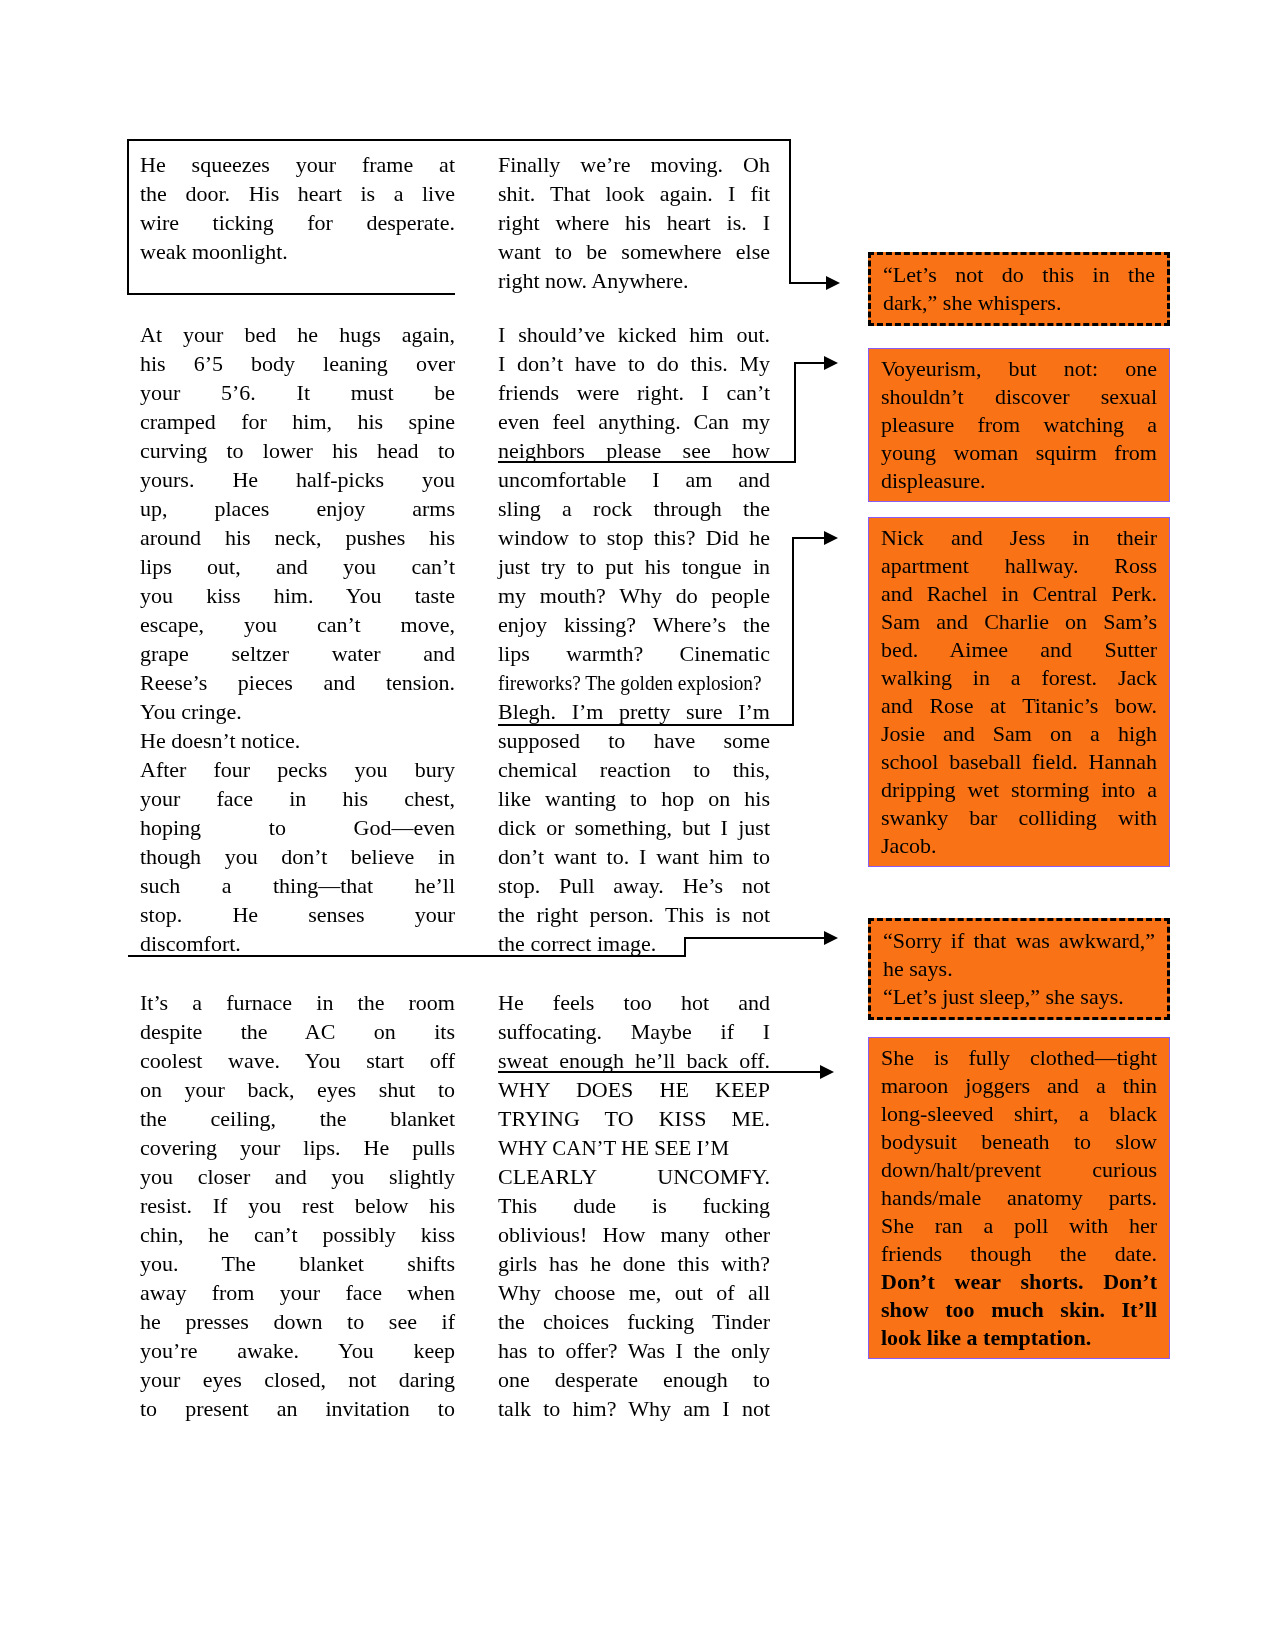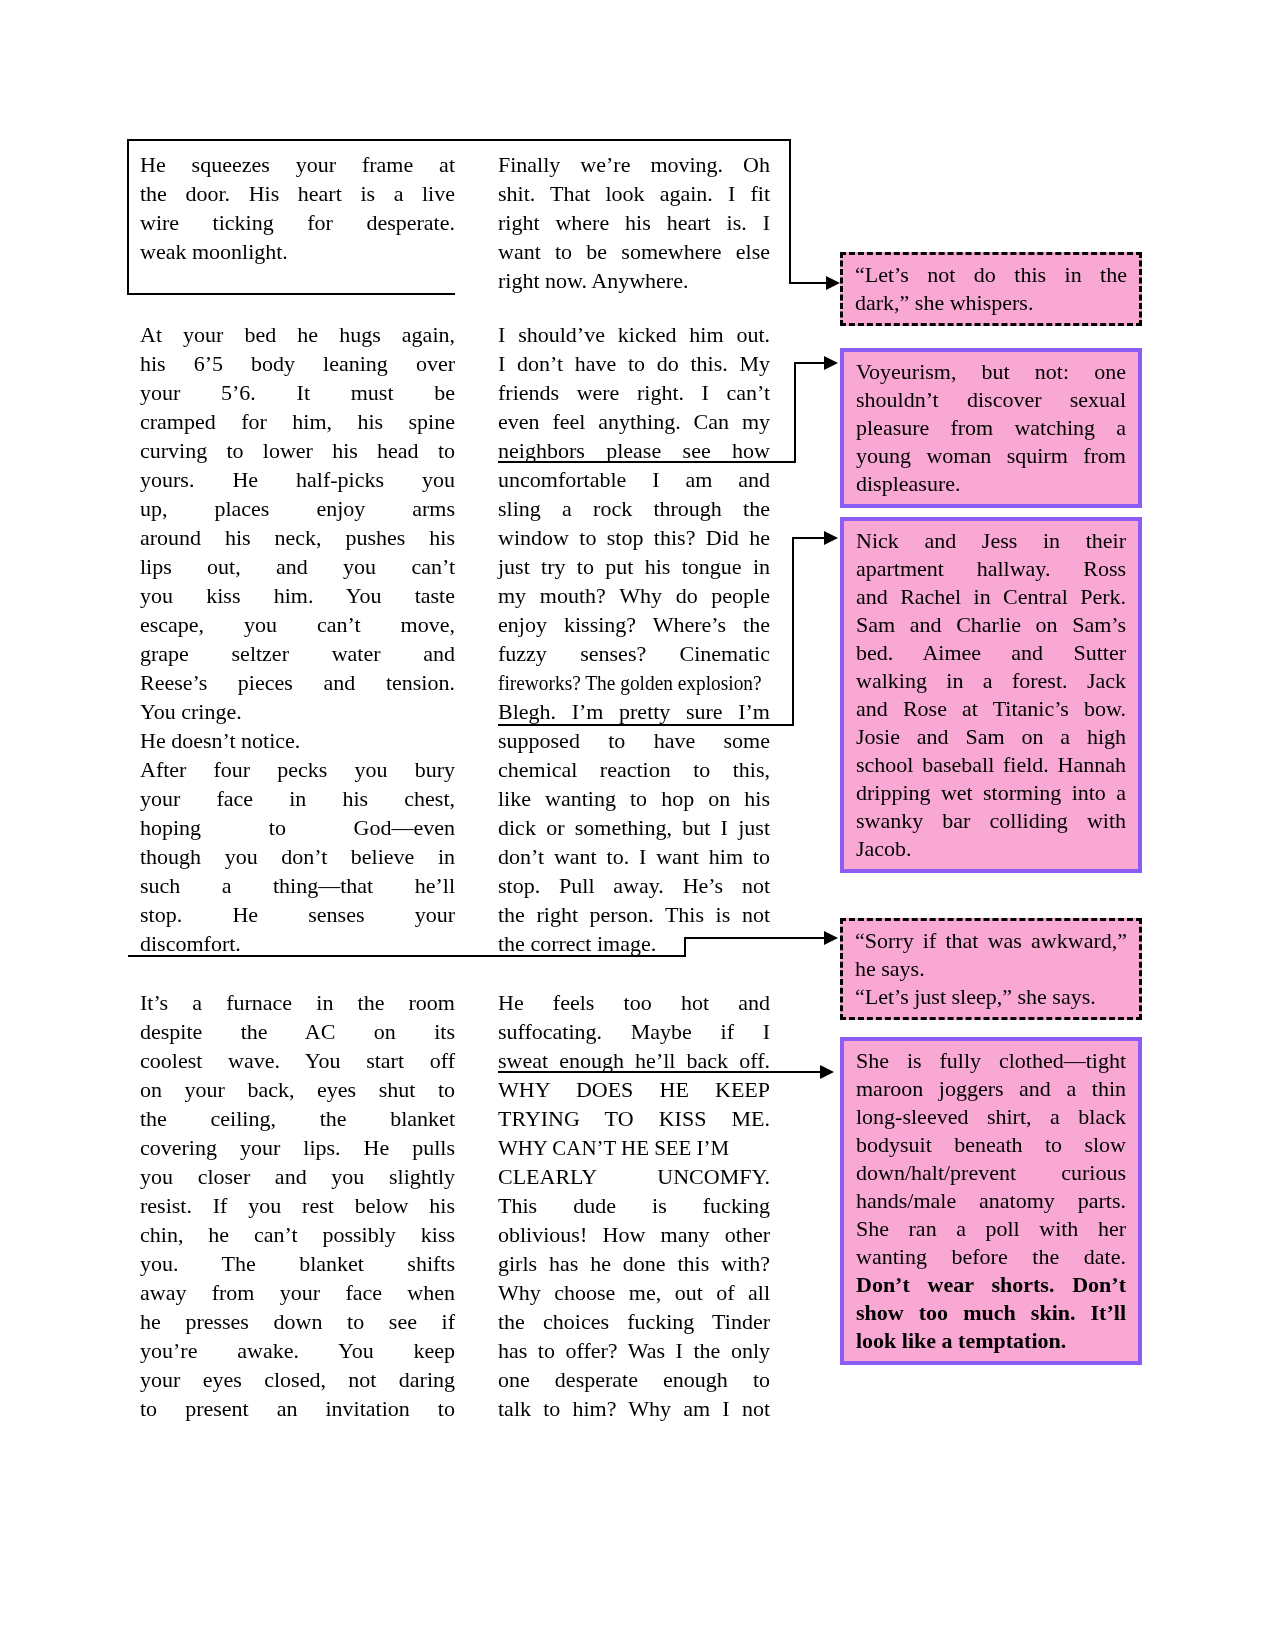--- a/index.html
+++ b/index.html
@@ -15,24 +15,24 @@
   .pl{left:140px;width:315px}
   .pm{left:498px;width:272px;}
   #lp1{top:150px}#lp2{top:320px}#lp3{top:988px}
   #mp1{top:150px}#mp2{top:320px}#mp3{top:988px}
 
   .tline{font-size:22px;line-height:29px;text-align:justify;text-align-last:justify;white-space:normal}
   .tline.short{text-align-last:left}
   .tline.b{font-weight:bold}
   .sq{display:inline-block;transform-origin:0 50%;white-space:nowrap}
 
-  .callout{position:absolute;left:840px;width:302px;box-sizing:border-box;
-           padding:6px 12px;background:#f9a8d4}
+  .callout{position:absolute;left:868px;width:302px;box-sizing:border-box;
+           padding:6px 12px;background:#f97316}
   .callout .tline{line-height:28px}
-  .callout.solid{border:4px solid #8b5cf6}
+  .callout.solid{border:1px solid #8b5cf6}
   .callout.dashed{border:3px dashed #000}
   #co1{top:252px}#co2{top:348px}#co3{top:517px}#co4{top:918px}#co5{top:1037px}
 </style>
 </head>
 <body>
 
 <svg class="overlay" width="1275" height="1650" viewBox="0 0 1275 1650">
   <path class="ln" d="M455,294 H128 V140 H790 V283 H826"></path>
   <polygon class="ah" points="840,283 826,276 826,290"></polygon>
   <path class="ln" d="M498,462 H795 V363 H824"></path>
@@ -105,21 +105,21 @@
     <div class="tline">I don’t have to do this. My</div>
     <div class="tline">friends were right. I can’t</div>
     <div class="tline">even feel anything. Can my</div>
     <div class="tline">neighbors please see how</div>
     <div class="tline">uncomfortable I am and</div>
     <div class="tline">sling a rock through the</div>
     <div class="tline">window to stop this? Did he</div>
     <div class="tline">just try to put his tongue in</div>
     <div class="tline">my mouth? Why do people</div>
     <div class="tline">enjoy kissing? Where’s the</div>
-    <div class="tline">fuzzy senses? Cinematic</div>
+    <div class="tline">lips warmth? Cinematic</div>
     <div class="tline"><span class="sq" style="transform: scaleX(0.88);">fireworks? The golden explosion?</span></div>
     <div class="tline">Blegh. I’m pretty sure I’m</div>
     <div class="tline">supposed to have some</div>
     <div class="tline">chemical reaction to this,</div>
     <div class="tline">like wanting to hop on his</div>
     <div class="tline">dick or something, but I just</div>
     <div class="tline">don’t want to. I want him to</div>
     <div class="tline">stop. Pull away. He’s not</div>
     <div class="tline">the right person. This is not</div>
     <div class="tline short">the correct image.</div>
@@ -173,17 +173,17 @@
     <div class="tline short">“Let’s just sleep,” she says.</div>
   </div>
 <div id="co5" class="callout solid">
     <div class="tline">She is fully clothed—tight</div>
     <div class="tline">maroon joggers and a thin</div>
     <div class="tline">long-sleeved shirt, a black</div>
     <div class="tline">bodysuit beneath to slow</div>
     <div class="tline">down/halt/prevent curious</div>
     <div class="tline">hands/male anatomy parts.</div>
     <div class="tline">She ran a poll with her</div>
-    <div class="tline">wanting before the date.</div>
+    <div class="tline">friends though the date.</div>
     <div class="tline b">Don’t wear shorts. Don’t</div>
     <div class="tline b">show too much skin. It’ll</div>
     <div class="tline short b">look like a temptation.</div>
   </div>
 
 </body></html>

